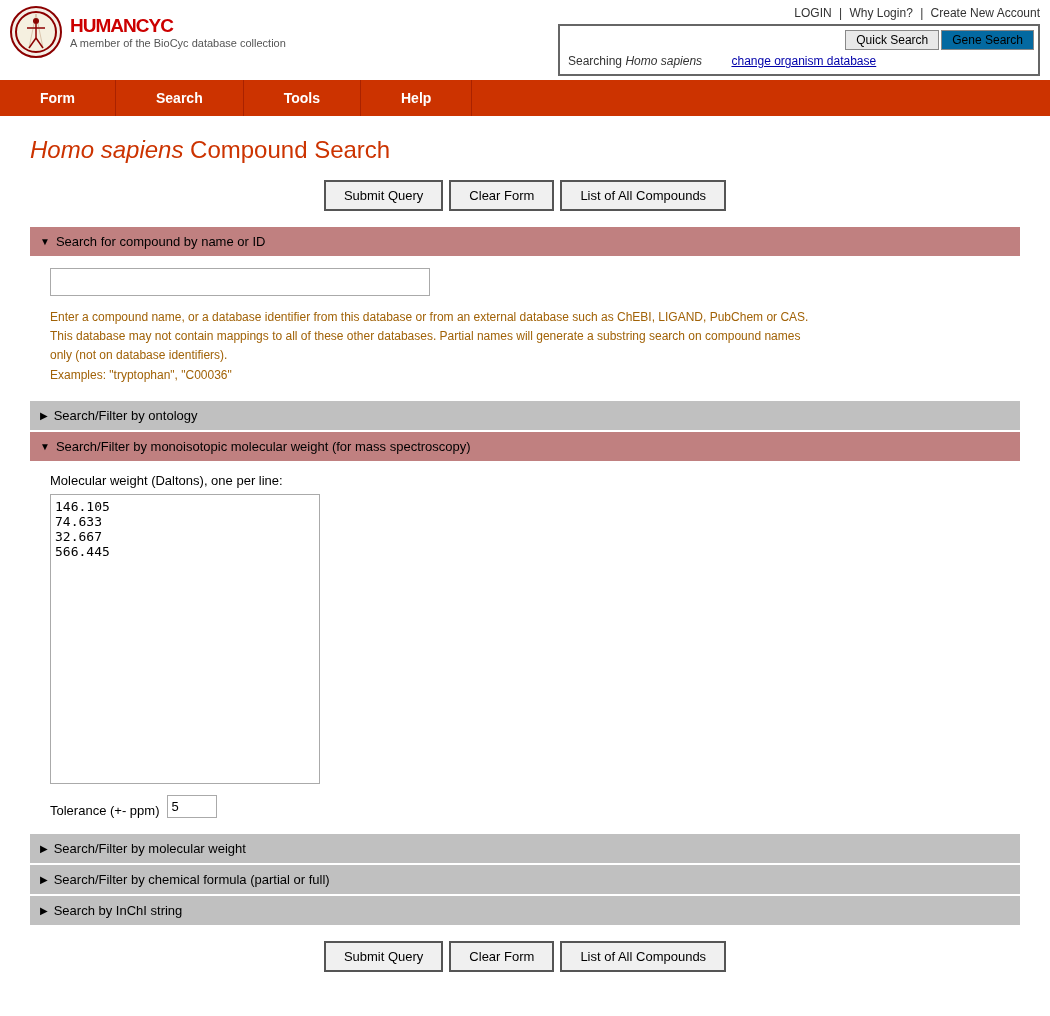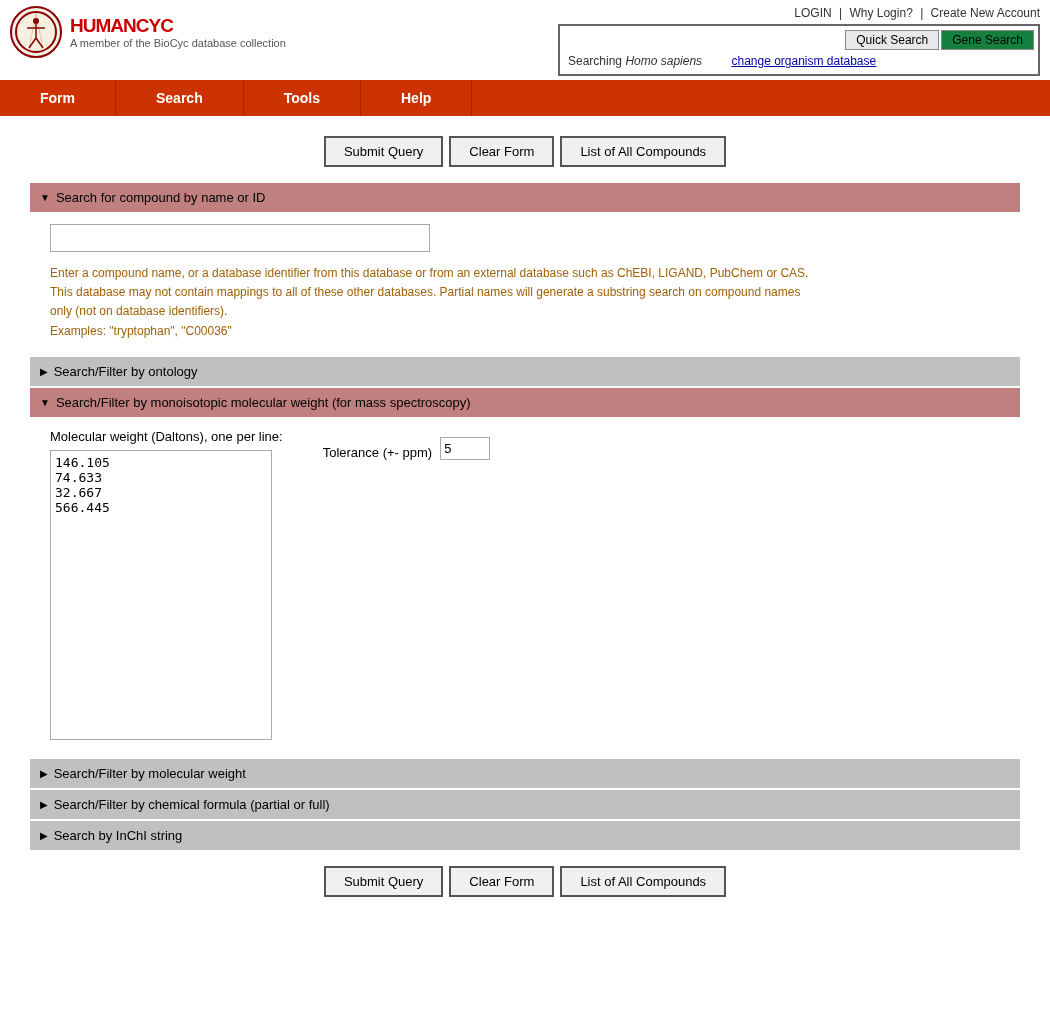--- a/index.html
+++ b/index.html
@@ -50,23 +50,23 @@
     .section-header.expanded { background: #c08080; color: #000; }
     .section-header.collapsed { background: #c0c0c0; color: #000; }
     .section-arrow { font-size: 10px; }
     .section-body { padding: 10px 20px 16px 20px; }
 
     
     #compound-name-input { width: 380px; border: 1px solid #aaa; padding: 4px; font-size: 13px; height: 28px; display: block; margin-bottom: 12px; }
     .hint-text { font-size: 12px; color: #a16207; line-height: 1.6; max-width: 760px; }
 
     
-    .mw-layout { display: flex; gap: 40px; align-items: flex-start; }
+    .mw-layout { display: flex; align-items: flex-start; flex-direction: column; }
     .mw-left label { font-size: 13px; display: block; margin-bottom: 6px; }
-    .mw-left textarea { width: 222px; height: 290px; border: 1px solid #aaa; font-size: 13px; font-family: monospace; padding: 4px; resize: none; }
+    .mw-left textarea { width: 270px; height: 290px; border: 1px solid #aaa; font-size: 13px; font-family: monospace; padding: 4px; resize: none; }
     .mw-right { display: flex; align-items: flex-end; gap: 8px; margin-top: 8px; }
     .mw-right label { font-size: 13px; }
     .mw-right input { width: 50px; border: 1px solid #aaa; padding: 3px; font-size: 13px; }
   </style>
 </head>
 <body>
 
 <div id="header">
   <div id="logo-area">
     <div id="logo-circle">
@@ -96,41 +96,44 @@
       <a>LOGIN</a>
       <span> | </span>
       <a>Why Login?</a>
       <span> | </span>
       <a>Create New Account</a>
     </div>
     <div id="search-box">
       <div style="display:flex; justify-content:flex-end; margin-bottom:2px;">
         <input type="text" style="flex: 1 1 0%; border: none; outline: none; font-size: 13px; padding: 2px 4px;">
         <button style="padding:2px 10px; font-size:12px; border:1px solid #888; background:#e8e8e8; cursor:pointer; margin-left:2px;">Quick Search</button>
-        <button style="padding:2px 10px; font-size:12px; border:1px solid #888; background:#15803d; cursor:pointer; margin-left:2px;">Gene Search</button>
+        <button style="padding:2px 10px; font-size:12px; border:1px solid #888; background:#0369a1; cursor:pointer; margin-left:2px;">Gene Search</button>
       </div>
       <div id="search-subtitle">
         <span>Searching</span>
         <em>Homo sapiens</em>
         &nbsp;&nbsp;
         <a>change organism database</a>
       </div>
     </div>
   </div>
 </div>
 
 <div id="navbar">
   <a>Form</a>
   <a>Search</a>
   <a>Tools</a>
   <a>Help</a>
 </div>
 
 <div id="main">
 
+  <div id="page-title">
+    <em>Homo sapiens</em><span> Compound Search</span>
+  </div>
 
   <div class="btn-row">
     <button>Submit Query</button>
     <button>Clear Form</button>
     <button>List of All Compounds</button>
   </div>
 
   <div class="section-header expanded">
     <span class="section-arrow">▼</span>
     <span>Search for compound by name or ID</span>

